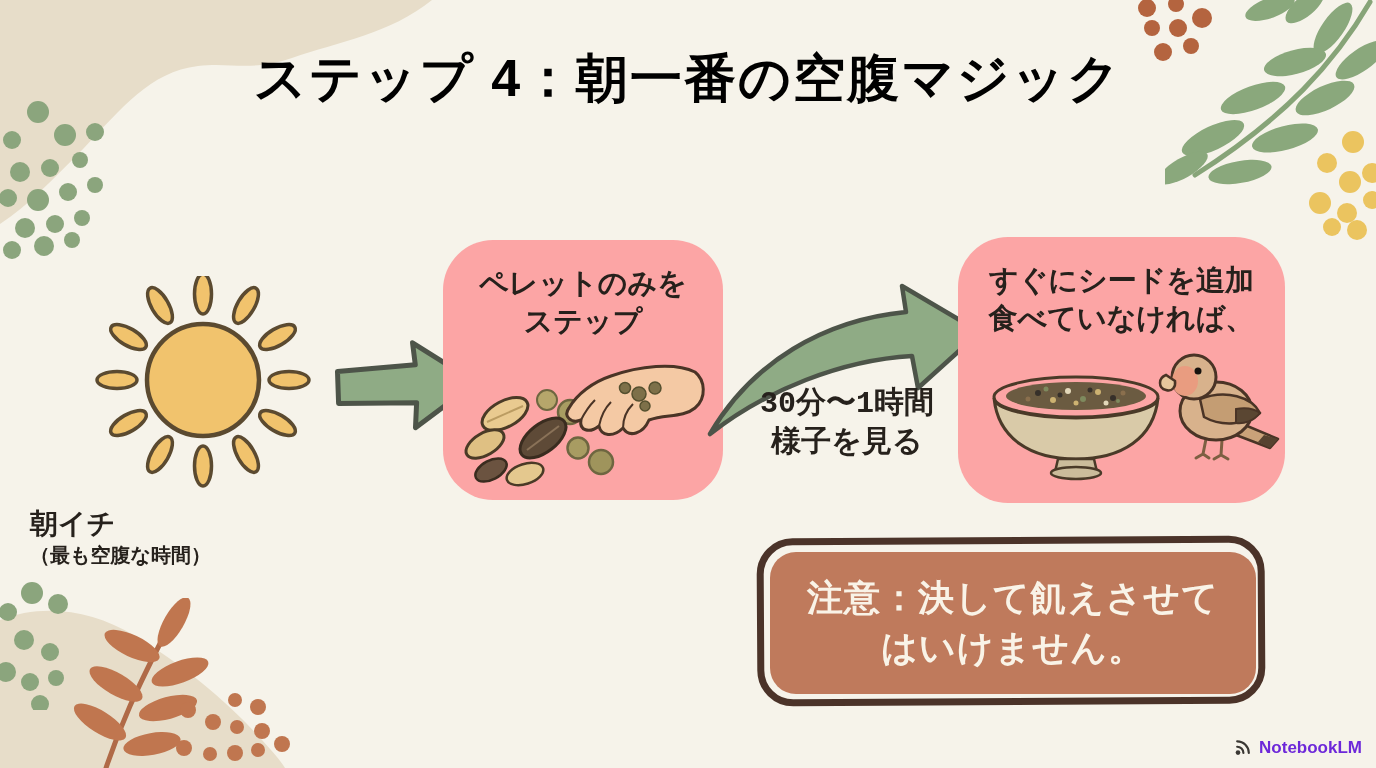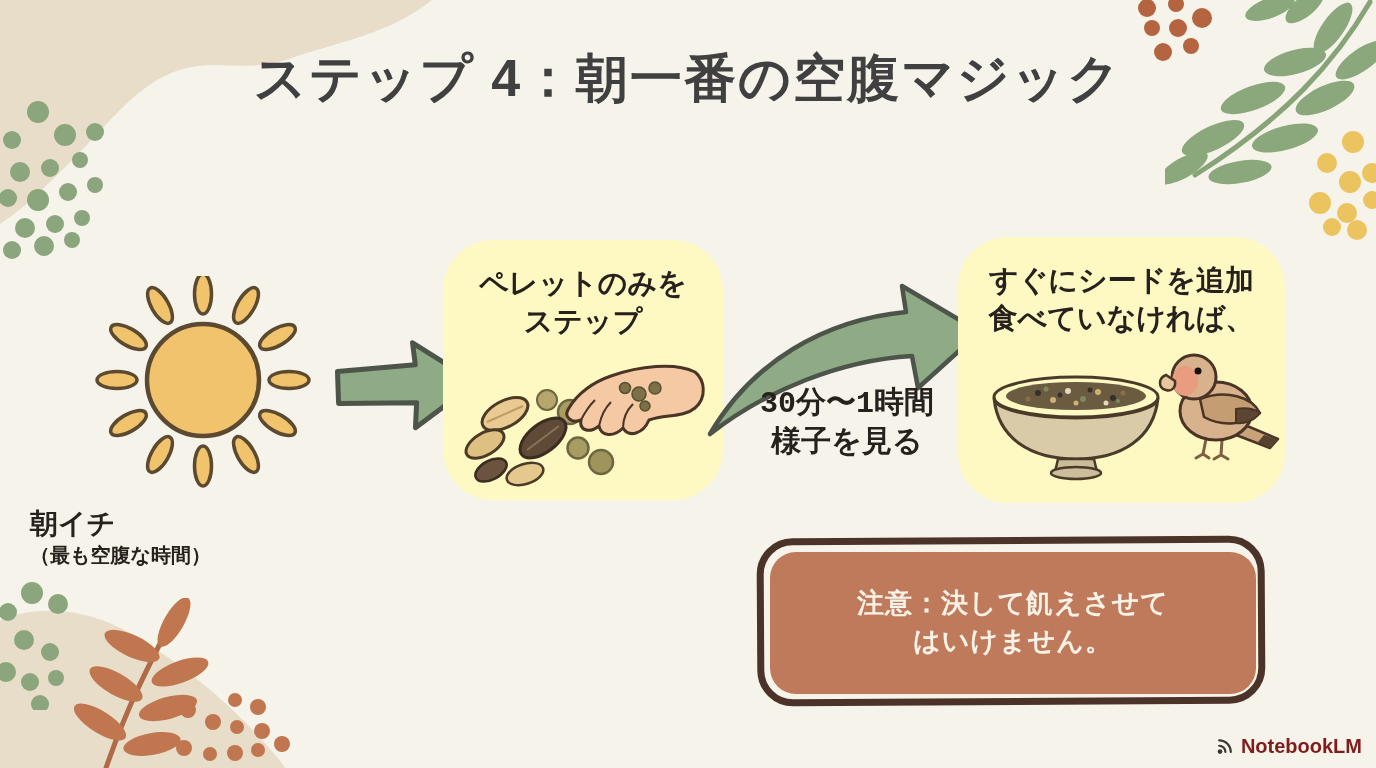--- a/index.html
+++ b/index.html
@@ -5,24 +5,24 @@
   html,body{margin:0;padding:0;background:#ddd;}
   .canvas{
     position:relative;width:1376px;height:768px;overflow:hidden;
     background:#f6f3ea;
     font-family:"Liberation Sans","DejaVu Sans",sans-serif;
     color:#26211c;
   }
   .abs{position:absolute;}
   .title{
     top:44px;left:0;right:0;text-align:center;
-    font-size:52px;font-weight:800;letter-spacing:2px;color:#404040;
+    font-size:52px;font-weight:800;letter-spacing:2px;color:#000000;
   }
   .card{
-    background:#fef9c3;border-radius:50px;
+    background:#fca5a5;border-radius:50px;
   }
   .card-step1{left:443px;top:240px;width:280px;height:260px;}
   .card-step2{left:958px;top:237px;width:327px;height:266px;}
   .card-caption{
     position:absolute;top:24px;left:0;right:0;text-align:center;
     font-size:29px;font-weight:800;line-height:1.32;color:#26211c;
   }
   .card-art{position:absolute;left:0;bottom:8px;}
   .sun-label{
     left:30px;top:506px;width:350px;text-align:left;
@@ -37,26 +37,26 @@
   .warning-border{
     position:absolute;inset:0;border:7px solid #4b3329;border-radius:36px;
     transform:rotate(-0.35deg);
   }
   .warning-fill{
     position:absolute;left:13px;top:15px;right:9px;bottom:11px;
     background:#bf7a5c;border-radius:26px;
     display:flex;flex-direction:column;align-items:center;justify-content:center;
   }
   .warning-text{
-    font-size:27px;font-weight:800;color:#f9f3e7;line-height:1.4;
+    font-size:36px;font-weight:800;color:#f9f3e7;line-height:1.4;
     letter-spacing:1px;text-align:center;
   }
   .watermark{
     right:14px;bottom:10px;display:flex;align-items:center;gap:6px;
-    color:#7f1d1d;font-size:20px;font-weight:600;
+    color:#6d28d9;font-size:17px;font-weight:600;
   }
 </style>
 </head>
 <body>
 
 <div class="canvas">
 
   <svg class="abs" style="left:0;top:0" width="560" height="260" viewBox="0 0 560 260">
     <path d="M0,0 L432,0 C390,34 338,42 292,58 C250,72 232,62 198,66 C150,72 122,108 84,148 C54,178 28,206 0,224 Z" fill="#e7ddc9"></path>
   </svg>

